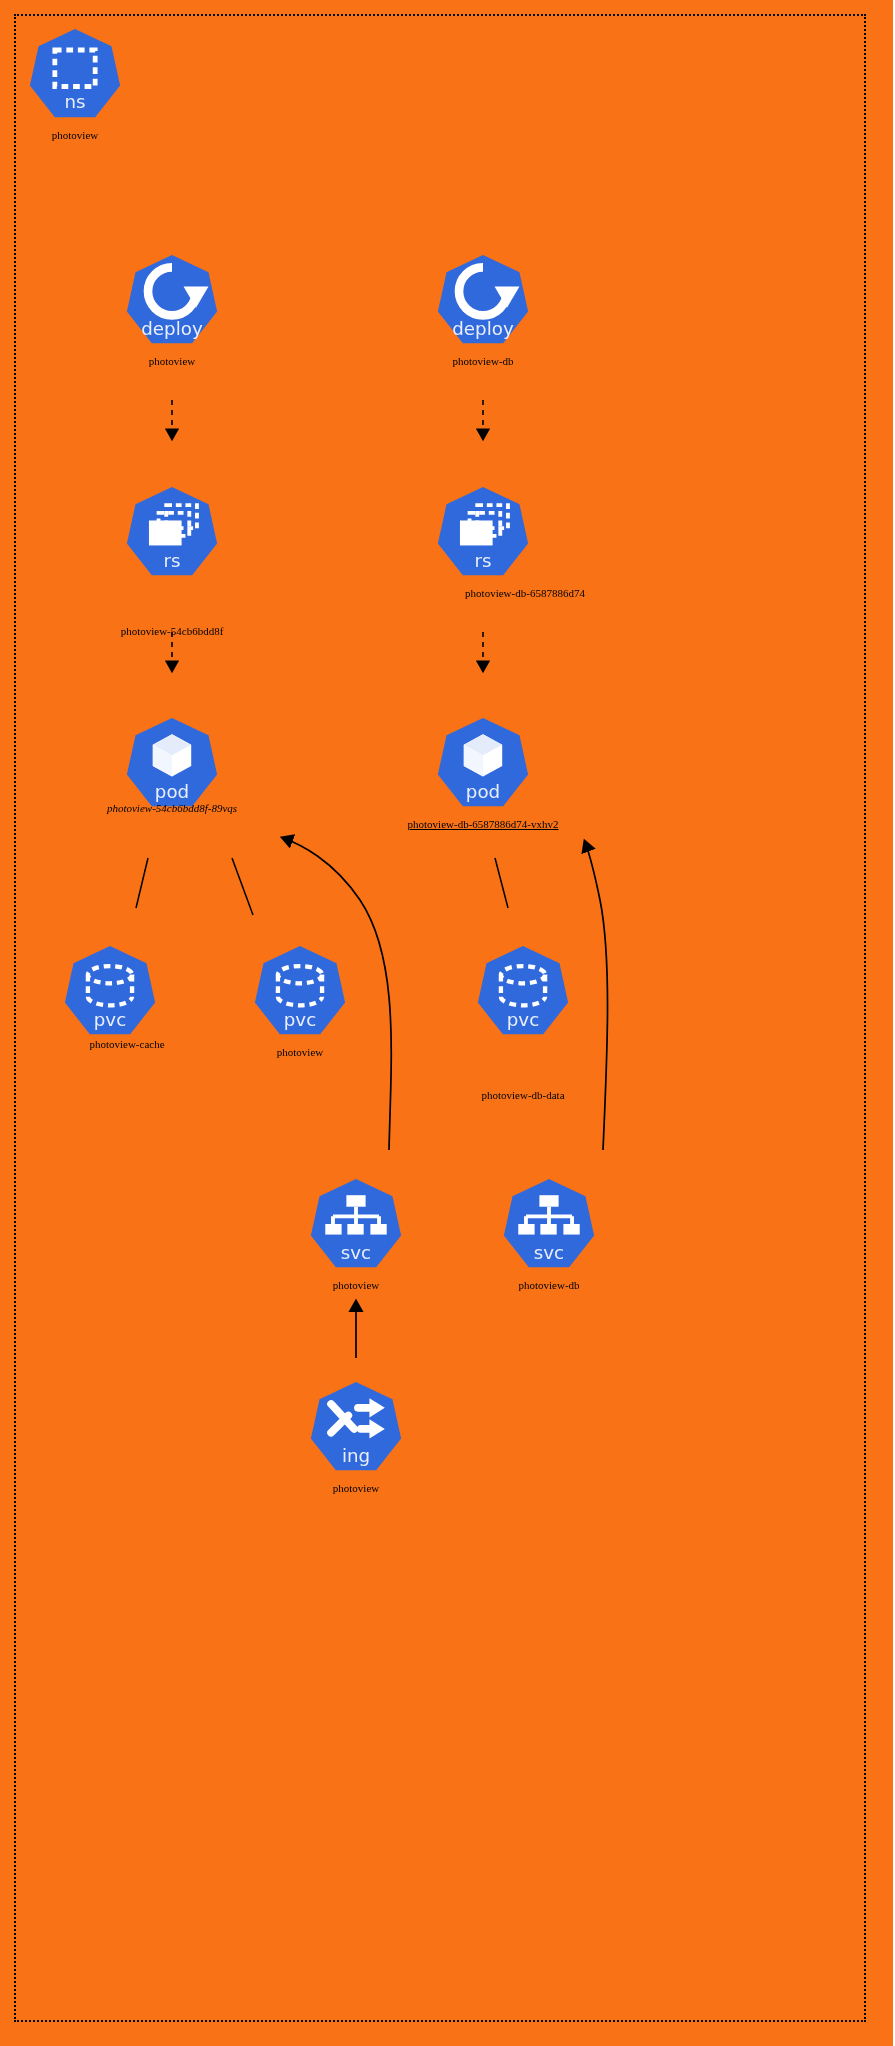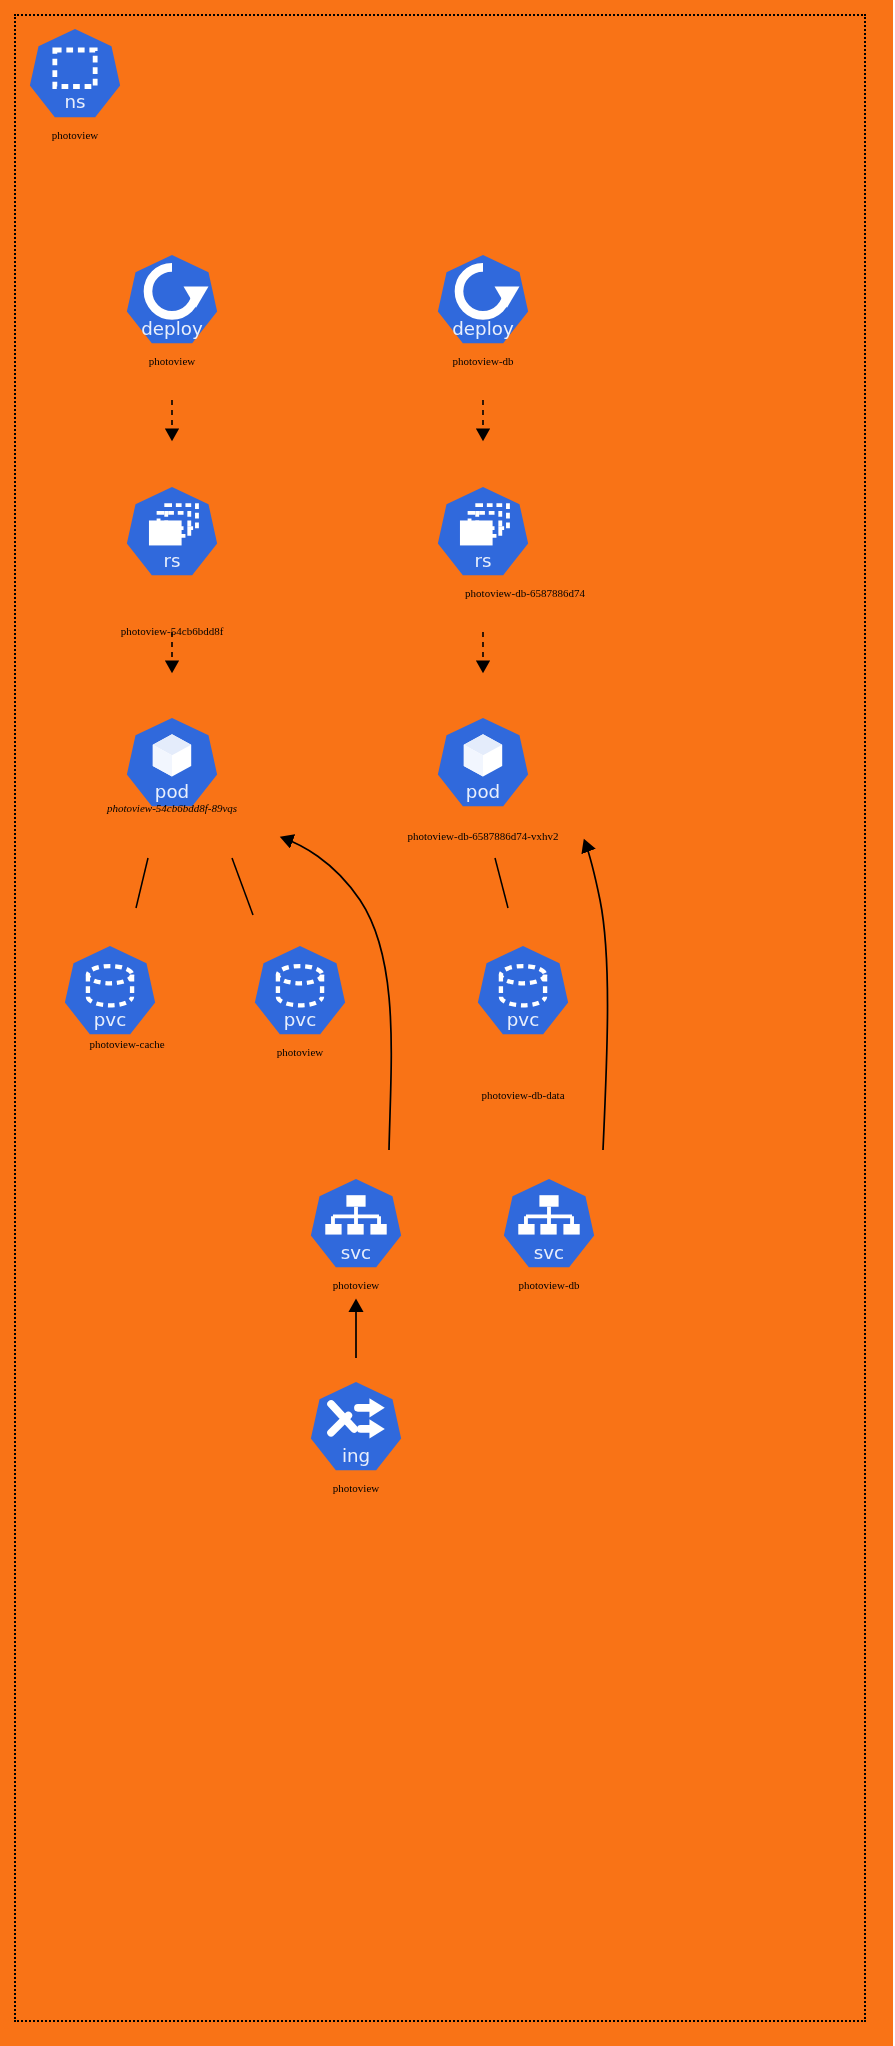--- a/index.html
+++ b/index.html
@@ -172,21 +172,21 @@
   <div class="node" style="left:483px; top:715px;">
     <div class="node-icon">
       <svg viewBox="0 0 100 100" xmlns="http://www.w3.org/2000/svg">
         <path d="M50 3 L88 21 L97 62 L71 95 L29 95 L3 62 L12 21 Z" fill="#3069dc"></path>
         <path d="M50 20 L70 31 L70 53 L50 64 L30 53 L30 31 Z" fill="#ffffff"></path>
         <path d="M50 20 L70 31 L50 42 L30 31 Z" fill="#e4ecfb"></path>
         <path d="M50 42 L50 64 L30 53 L30 31 Z" fill="#f2f6fe"></path>
         <text x="50" y="86" text-anchor="middle" class="kind-text">pod</text>
       </svg>
     </div>
-    <div class="node-label" style="top:116px;">photoview-db-6587886d74-vxhv2</div>
+    <div class="node-label" style="top:104px;text-decoration:underline;">photoview-db-6587886d74-vxhv2</div>
   </div>
 
   <div class="node" style="left:110px; top:943px;">
     <div class="node-icon">
       <svg viewBox="0 0 100 100" xmlns="http://www.w3.org/2000/svg">
         <path d="M50 3 L88 21 L97 62 L71 95 L29 95 L3 62 L12 21 Z" fill="#3069dc"></path>
         <ellipse cx="50" cy="33" rx="23" ry="9" fill="none" stroke="#ffffff" stroke-width="4.5" stroke-dasharray="7,5"></ellipse>
         <path d="M27 33 L27 56" stroke="#ffffff" stroke-width="4.5" stroke-dasharray="7,5"></path>
         <path d="M73 33 L73 56" stroke="#ffffff" stroke-width="4.5" stroke-dasharray="7,5"></path>
         <path d="M27 56 A23 9 0 0 0 73 56" fill="none" stroke="#ffffff" stroke-width="4.5" stroke-dasharray="7,5"></path>

